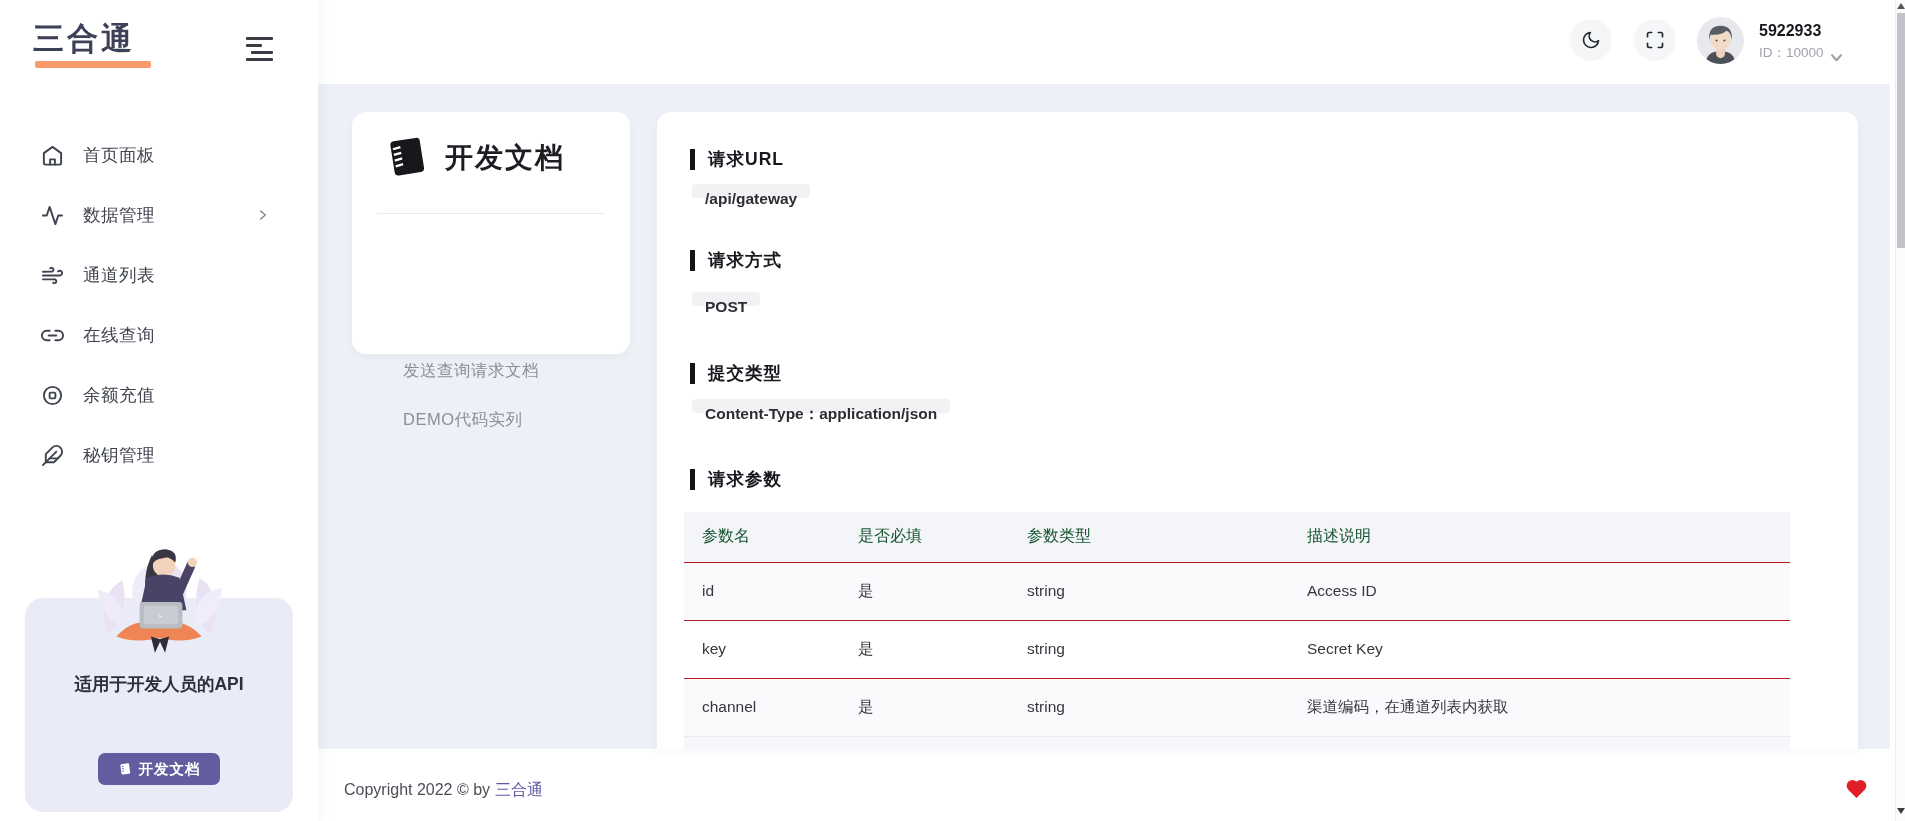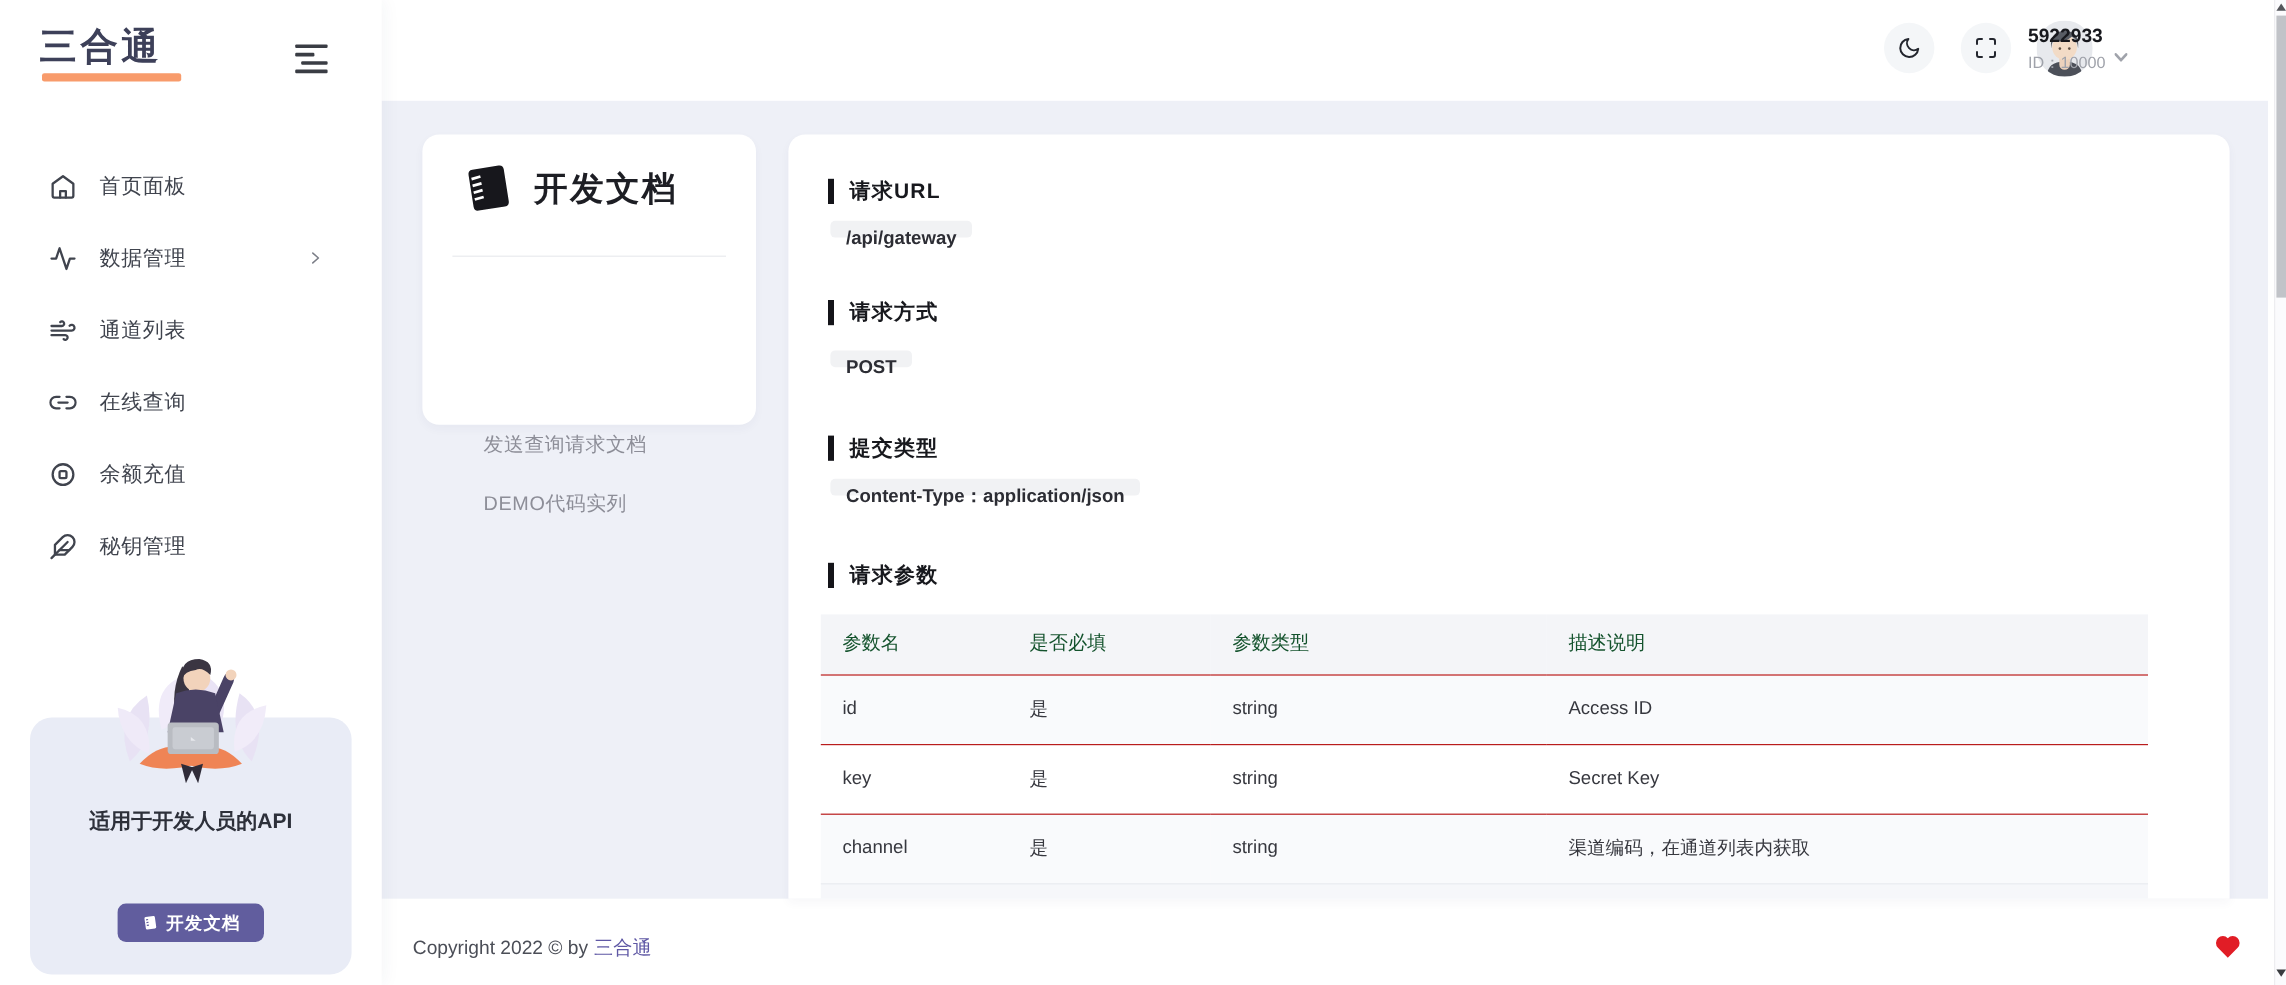--- a/index.html
+++ b/index.html
@@ -48,23 +48,23 @@
 
   
   .circle-btn { position:absolute; top:19px; width:42px; height:42px; border-radius:50%;
                 background:#f4f6f8; border:none; cursor:pointer;
                 display:flex; align-items:center; justify-content:center; }
   .circle-btn svg { width:20px; height:20px; stroke:#23262e; stroke-width:2; fill:none;
                     stroke-linecap:round; stroke-linejoin:round; }
   .btn-moon { left:1570px; } .btn-full { left:1634px; }
   .avatar { position:absolute; left:1697px; top:17px; width:47px; height:47px; border-radius:50%;
             overflow:hidden; cursor:pointer; }
-  .user-meta { position:absolute; left:1690px; top:21px; cursor:pointer; }
+  .user-meta { position:absolute; left:1759px; top:21px; cursor:pointer; }
   .user-name { font-size:16px; font-weight:bold; color:#17181d; line-height:19px; }
-  .user-id { margin-top:4px; font-size:13.5px; color:#a0a3ab; display:flex; align-items:flex-start; gap:7px; }
+  .user-id { margin-top:4px; font-size:13.5px; color:#a0a3ab; display:flex; align-items:flex-end; gap:7px; }
   .user-id svg { width:11px; height:8px; stroke:#a0a3ab; stroke-width:2; fill:none;
                  stroke-linecap:round; stroke-linejoin:round; }
 
   
   .doc-nav-card { position:absolute; left:352px; top:112px; width:278px; height:242px; background:#fff;
                   border-radius:14px; box-shadow:0 3px 8px rgba(40,50,90,0.04); z-index:2; }
   .doc-nav-head { position:absolute; left:30px; top:23px; display:flex; align-items:center; gap:17px; }
   .doc-nav-head svg { width:46px; height:46px; }
   .doc-nav-title { font-size:28px; font-weight:bold; color:#1d1e24; letter-spacing:2px; }
   .doc-nav-divider { position:absolute; left:25px; top:101px; width:228px; height:1px; background:#e9eaee; }

